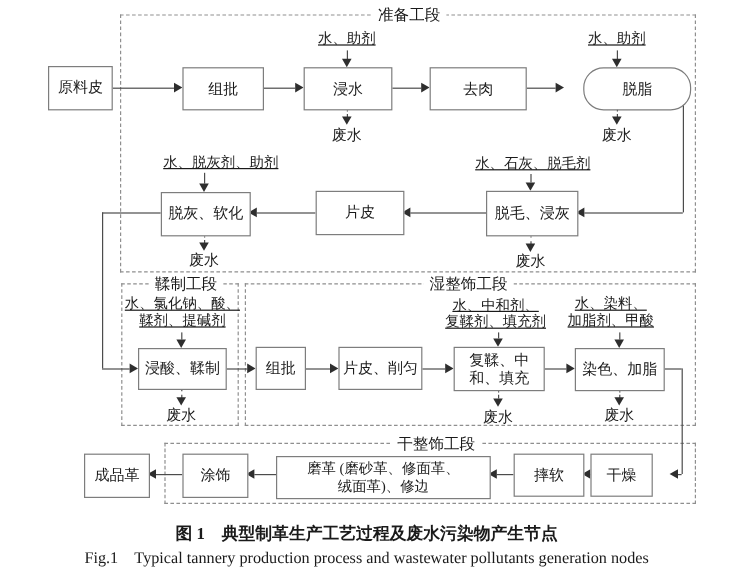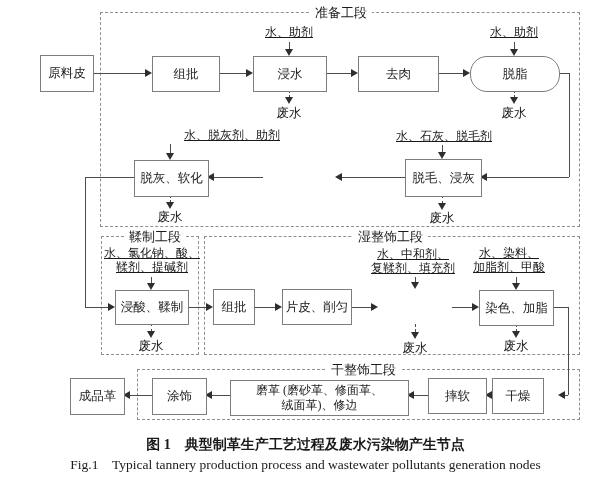--- a/index.html
+++ b/index.html
@@ -50,40 +50,47 @@
     </div>
   <div class="box" style="left:152px;top:56px;width:66px;height:34px;">
       <span>组批</span>
     </div>
   <div class="box" style="left:253px;top:56px;width:72px;height:34px;">
       <span>浸水</span>
     </div>
   <div class="box" style="left:358px;top:56px;width:79px;height:34px;">
       <span>去肉</span>
     </div>
-  <div class="box" style="left:470px;top:56px;width:88px;height:34px;border-radius:17px;">
+  <div class="box" style="left:486px;top:56px;width:88px;height:34px;border-radius:17px;">
       <span>脱脂</span>
     </div>
 
   <div class="box" style="left:134px;top:160px;width:73px;height:35px;">
       <span>脱灰、软化</span>
     </div>
+  <div class="box" style="left:263px;top:159px;width:72px;height:35px;">
+      <span>片皮</span>
+    </div>
   <div class="box" style="left:405px;top:159px;width:75px;height:36px;">
       <span>脱毛、浸灰</span>
     </div>
 
   <div class="box" style="left:115px;top:290px;width:72px;height:33px;">
       <span>浸酸、鞣制</span>
     </div>
   <div class="box" style="left:213px;top:289px;width:40px;height:34px;">
       <span>组批</span>
     </div>
   <div class="box" style="left:282px;top:289px;width:68px;height:34px;">
       <span>片皮、削匀</span>
     </div>
+  <div class="box" style="left:378px;top:289px;width:74px;height:35px;">
+    <span>复鞣、中</span>
+    <span>和、填充</span>
+  </div>
   <div class="box" style="left:70px;top:378px;width:53px;height:35px;">
       <span>成品革</span>
     </div>
 
   <div class="box" style="left:479px;top:290px;width:73px;height:34px;">
       <span>染色、加脂</span>
     </div>
   <div class="box" style="left:152px;top:378px;width:53px;height:35px;">
       <span>涂饰</span>
     </div>
@@ -93,21 +100,21 @@
   </div>
   <div class="box" style="left:428px;top:378px;width:57px;height:34px;">
       <span>摔软</span>
     </div>
   <div class="box" style="left:492px;top:378px;width:50px;height:34px;">
       <span>干燥</span>
     </div>
 
   <div class="lbl" style="left:254px;top:26px;width:70px;">水、助剂</div>
   <div class="lbl" style="left:479px;top:26px;width:70px;">水、助剂</div>
-  <div class="lbl" style="left:129px;top:129px;width:110px;margin-left:48px;">水、脱灰剂、助剂</div>
+  <div class="lbl" style="left:129px;top:129px;width:110px;">水、脱灰剂、助剂</div>
   <div class="lbl" style="left:390px;top:130px;width:108px;">水、石灰、脱毛剂</div>
   <div class="lbl" style="left:101px;top:247px;width:102px;">
     <div>水、氯化钠、酸、</div>
     <div>鞣剂、提碱剂</div>
   </div>
   <div class="lbl" style="left:361px;top:248px;width:104px;">
     <div>水、中和剂、</div>
     <div>复鞣剂、填充剂</div>
   </div>
   <div class="lbl" style="left:458px;top:247px;width:102px;">

